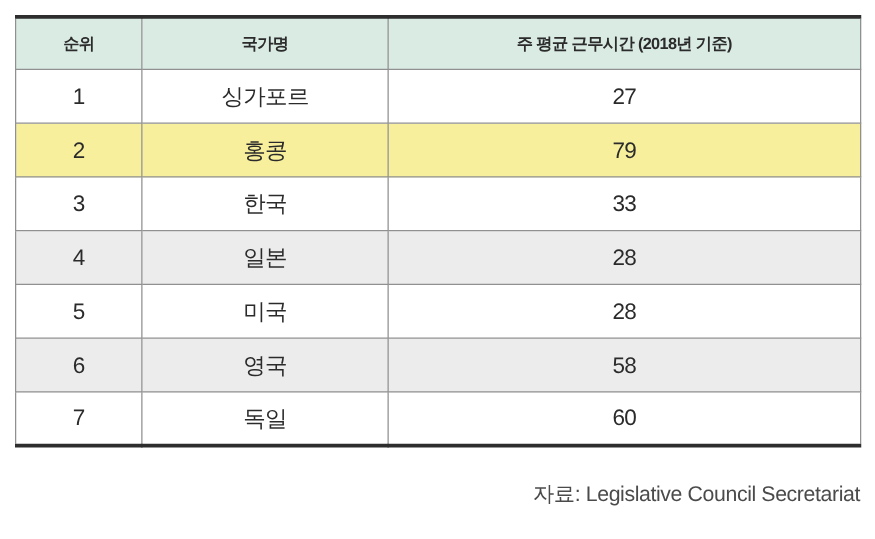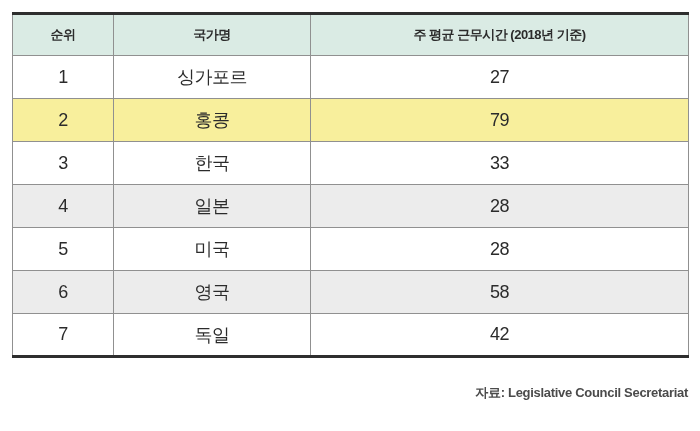--- a/index.html
+++ b/index.html
@@ -44,24 +44,24 @@
   col.c-rank{width:101px;}
   col.c-country{width:197px;}
   col.c-hours{width:378px;}
   tr.hl-yellow td{background:var(--highlight-bg);}
   tr.hl-gray td{background:var(--alt-bg);}
   tr.hl-none td{background:#ffffff;}
   .source-line{
     position:absolute;
     right:12px;
     top:384px;
-    font-size:13px;
+    font-size:17px;
     color:var(--source);
     letter-spacing:-0.3px;
-    font-weight:700;
+    font-weight:400;
   }
 </style>
 </head>
 <body>
 
 <div class="table-wrap">
   <table class="rank-table">
     <colgroup>
       <col class="c-rank">
       <col class="c-country">
@@ -101,19 +101,19 @@
     <td>28</td>
   </tr>
         <tr class="hl-gray">
     <td>6</td>
     <td>영국</td>
     <td>58</td>
   </tr>
         <tr class="hl-none">
     <td>7</td>
     <td>독일</td>
-    <td>42</td>
+    <td>60</td>
   </tr>
       </tbody>
   </table>
 </div>
 
 <div class="source-line">자료: Legislative Council Secretariat</div>
 
 </body></html>

